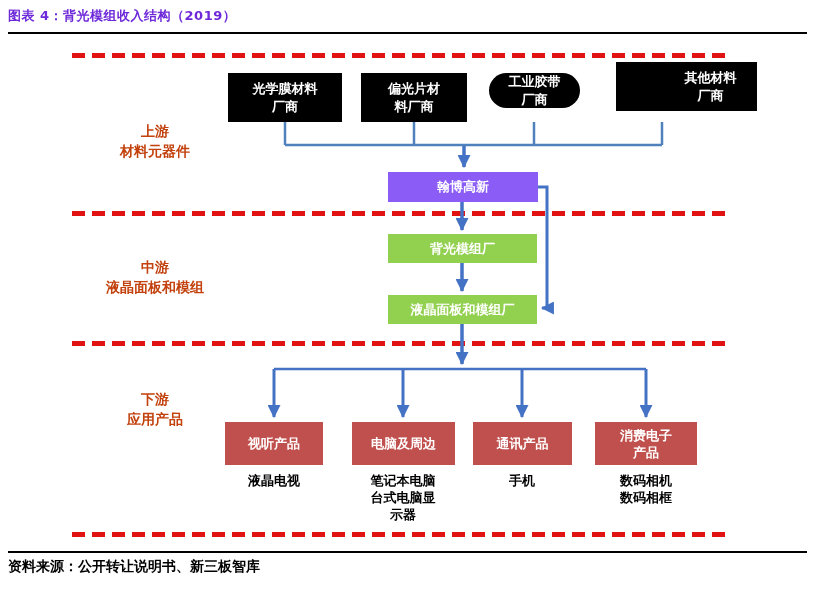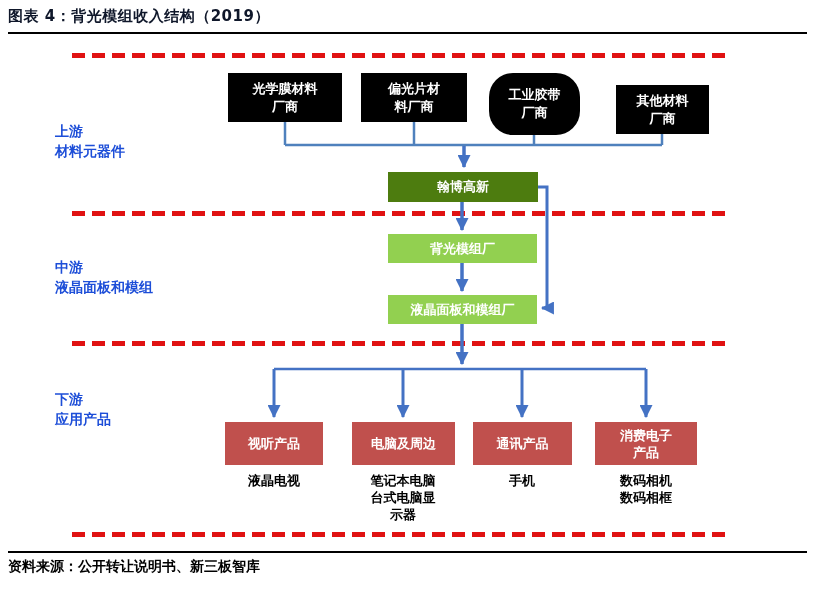--- a/index.html
+++ b/index.html
@@ -2,40 +2,40 @@
 <html><head>
 <meta charset="utf-8">
 <style>
   html,body{margin:0;padding:0;background:#ffffff;}
   #stage{
     position:relative;width:815px;height:589px;background:#ffffff;
     font-family:"DejaVu Sans",sans-serif;font-weight:bold;overflow:hidden;
   }
   .abs{position:absolute;}
   .title{
-    left:8px;top:7px;font-size:15px;color:#0f172a;letter-spacing:0.5px;white-space:nowrap;
+    left:8px;top:7px;font-size:13px;color:#6d28d9;letter-spacing:0.5px;white-space:nowrap;
   }
   .rule{
     left:8px;width:799px;height:2px;background:#000;
   }
   .dashline{
     left:72px;width:656px;height:5px;
     background:repeating-linear-gradient(90deg,#e01212 0 13px,transparent 13px 20px);
   }
   .box{
     display:flex;align-items:center;justify-content:center;
     color:#ffffff;text-align:center;white-space:pre-line;
     font-size:13px;line-height:18px;
   }
   .supplier{background:#000000;}
-  .company{background:#4d7c0f;}
+  .company{background:#8b5cf6;}
   .mid{background:#92d050;}
   .down{background:#c0504d;line-height:17px;}
   .stage-label{
-    width:200px;color:#1d4ed8;
+    width:200px;text-align:center;color:#c2410c;
     font-size:14px;line-height:20px;white-space:pre-line;
   }
   .product-label{
     width:150px;text-align:center;color:#000;
     font-size:13px;line-height:17px;white-space:pre-line;
   }
   .source{
     left:8px;top:558px;font-size:14px;color:#000;white-space:nowrap;
   }
   svg.connectors{left:0;top:0;pointer-events:none;}
@@ -90,23 +90,23 @@
 材料元器件</div>
   <div class="abs stage-label" style="left:55px;top:257px;">中游
 液晶面板和模组</div>
   <div class="abs stage-label" style="left:55px;top:389px;">下游
 应用产品</div>
 
   <div class="abs box supplier" style="left:228px;top:73px;width:114px;height:49px;">光学膜材料
 厂商</div>
   <div class="abs box supplier" style="left:361px;top:73px;width:106px;height:49px;">偏光片材
 料厂商</div>
-  <div class="abs box supplier" style="left:489px;top:73px;width:91px;height:62px;border-radius:24px;">工业胶带
+  <div class="abs box supplier" style="left:489px;top:73px;width:91px;height:35px;border-radius:24px;">工业胶带
 厂商</div>
-  <div class="abs box supplier" style="left:616px;top:85px;width:93px;height:49px;">其他材料
+  <div class="abs box supplier" style="left:616px;top:62px;width:93px;height:49px;padding-left:48px;">其他材料
 厂商</div>
 
   <div class="abs box company" style="left:388px;top:172px;width:150px;height:30px;">翰博高新</div>
 
   <div class="abs box mid" style="left:388px;top:234px;width:149px;height:29px;">背光模组厂</div>
   <div class="abs box mid" style="left:388px;top:295px;width:149px;height:29px;">液晶面板和模组厂</div>
 
   <div class="abs box down" style="left:225px;top:422px;width:98px;height:43px;">视听产品</div>
   <div class="abs box down" style="left:352px;top:422px;width:103px;height:43px;">电脑及周边</div>
   <div class="abs box down" style="left:473px;top:422px;width:99px;height:43px;">通讯产品</div>

